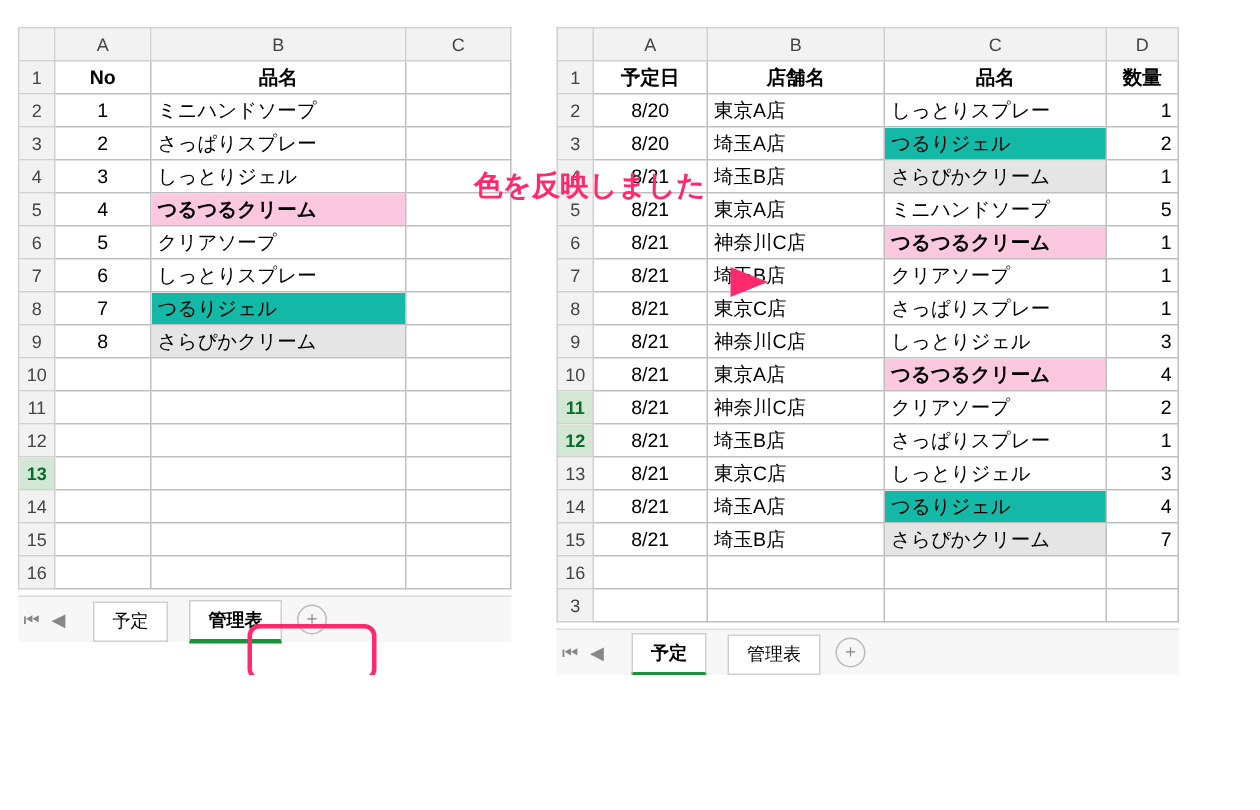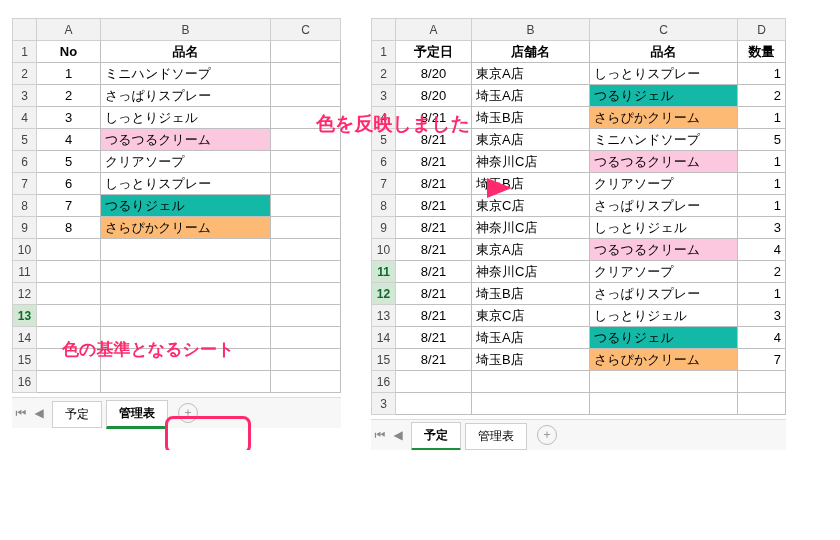--- a/index.html
+++ b/index.html
@@ -41,23 +41,23 @@
     font-size: 12px;
     border: 1px solid #d0d0d0;
   }
   .sheet .corner { width: 24px; }
   .sheet .rowhdr { width: 24px; }
   .selrow .rowhdr { background: #d2e7d4; color: #0b6b2a; font-weight: bold; }
   .th-cell { text-align: center; font-weight: bold; margin-left: 43px; }
   .no-cell { text-align: center; }
   .num-cell { text-align: right; }
   .date-cell { text-align: center; padding-right: 4px; }
-  .fill-pink   { background: #fbc8e0; }
+  .fill-pink   { background: #fbc8e0; font-weight: bold; }
   .fill-green  { background: #14b8a6; }
-  .fill-blue   { background: #fdba74; }
+  .fill-blue   { background: #e5e5e5; }
   .left-big-label {
     position: absolute;
     left: 50px; top: 320px;
     color: #ff2a6d;
     font-weight: bold;
     font-size: 17px;
   }
   .top-big-label {
     position: absolute;
     left: 304px; top: 93px;
@@ -76,21 +76,21 @@
     height: 30px;
     font-size: 12px;
   }
   .tabbar .navarrow {
     width: 18px; text-align:center; color:#888; cursor:default;
   }
   .tabbar .tab {
     padding: 4px 12px;
     border: 1px solid #cfcfcf;
     background: #fff;
-    margin-left: 4px;
+    margin-left: 14px;
     position: relative;
     top: 1px;
     cursor: pointer;
   }
   .tabbar .tab.active {
     border-bottom: 3px solid #1a8f3c;
     font-weight: bold;
   }
   .tabbar .addtab {
     margin-left: 10px;
@@ -230,21 +230,20 @@
             <td></td>
           </tr>
           <tr class="">
       <th class="rowhdr">16</th>
       <td></td>
             <td></td>
             <td></td>
           </tr>
         </tbody>
       </table>
-    <div class="left-big-label">色の基準となるシート</div>
 
     <div class="tabbar">
       <span class="navarrow">⏮</span>
       <span class="navarrow">◀</span>
       <span class="tab">予定</span>
       <span class="tab active">管理表</span>
       <span class="addtab">＋</span>
     </div>
     <div class="highlight-box hb-left"></div>
   </div>

